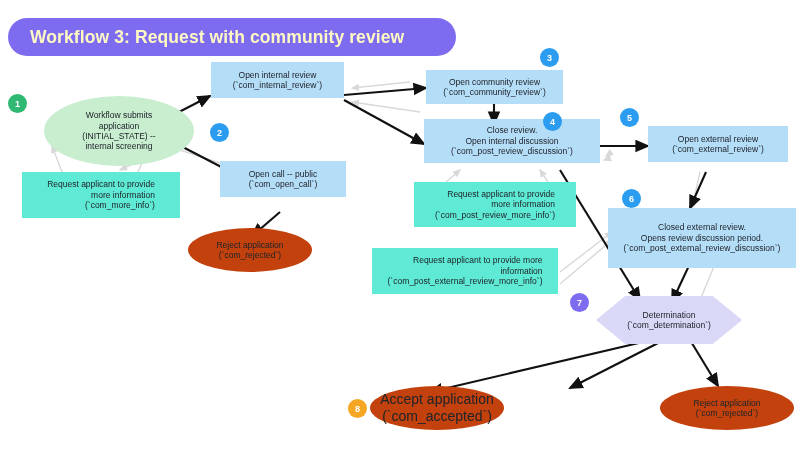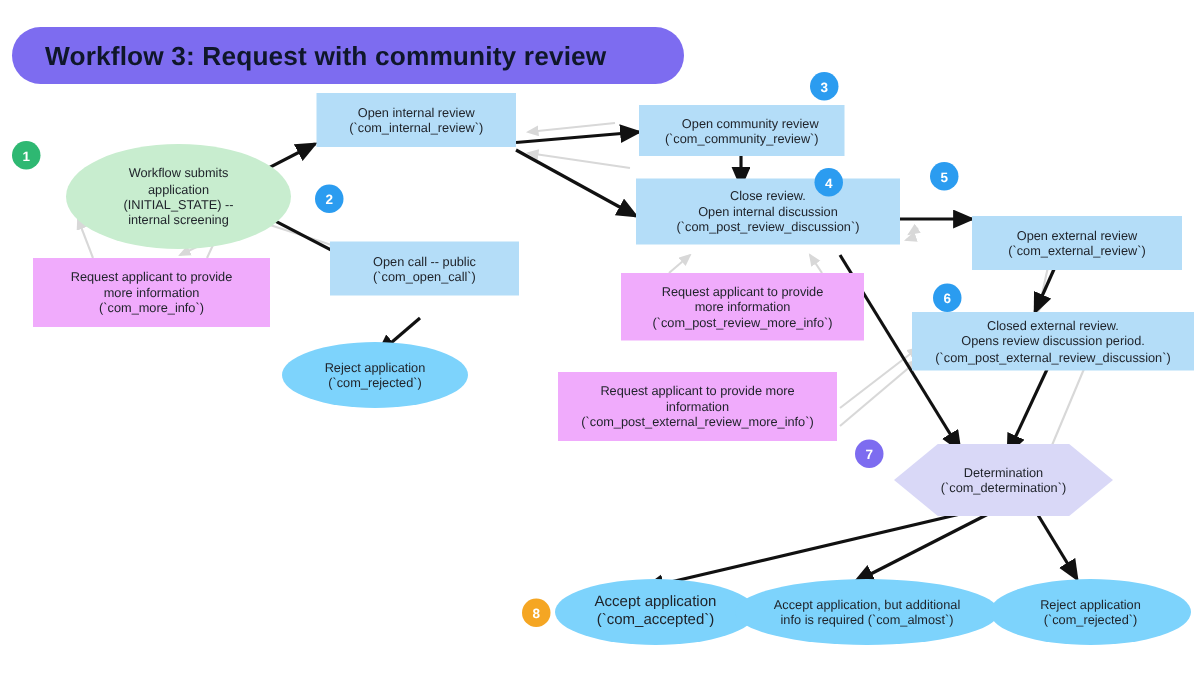--- a/index.html
+++ b/index.html
@@ -23,21 +23,21 @@
     width: 448px;
     height: 38px;
     background: #7d6cf0;
     border-radius: 19px;
     display: flex;
     align-items: center;
     padding-left: 22px;
     box-sizing: border-box;
   }
   #title-banner span {
-    color: #0f172a;
+    color: #fef9c3;
     font-size: 17.5px;
     font-weight: bold;
     letter-spacing: 0.1px;
     white-space: nowrap;
   }
   
   #edges {
     position: absolute;
     left: 0;
     top: 0;
@@ -51,27 +51,27 @@
     display: flex;
     align-items: center;
     justify-content: center;
     text-align: center;
     color: #20242b;
     line-height: 1.22;
     z-index: 3;
   }
   .node .lbl { display: block; padding: 0 3px; }
   .node.process { background: #b4ddf8; }
-  .node.gray    { background: #f0abfc; }
+  .node.gray    { background: #5eead4; text-align: right; }
   .node.ellipse-green {
     background: #c8edcf;
     border-radius: 50%;
   }
   .node.ellipse-yellow {
-    background: #7dd3fc;
+    background: #c2410c;
     border-radius: 50%;
   }
   .node.diamond {
     background: transparent;
   }
   .diamond-shape {
     position: absolute;
     left: 0; top: 0;
     width: 100%; height: 100%;
     background: #d9d8f7;
@@ -196,21 +196,21 @@
     </span>
   </div>
 
   <div class="node ellipse-yellow" style="left:188px; top:228px; width:124px; height:44px; font-size:8.5px;">
     <span class="lbl">
       <span>Reject application</span><br>
       <span>(`com_rejected`)</span>
     </span>
   </div>
 
-  <div class="node process" style="left:426px; top:70px; width:137px; height:34px; font-size:8.5px;text-align:right;">
+  <div class="node process" style="left:426px; top:70px; width:137px; height:34px; font-size:8.5px;">
     <span class="lbl">
       <span>Open community review</span><br>
       <span>(`com_community_review`)</span>
     </span>
   </div>
 
   <div class="node process" style="left:424px; top:119px; width:176px; height:44px; font-size:8.5px;">
     <span class="lbl">
       <span>Close review.</span><br>
       <span>Open internal discussion</span><br>
@@ -219,28 +219,28 @@
   </div>
 
   <div class="node gray" style="left:414px; top:182px; width:162px; height:45px; font-size:8.5px;">
     <span class="lbl">
       <span>Request applicant to provide</span><br>
       <span>more information</span><br>
       <span>(`com_post_review_more_info`)</span>
     </span>
   </div>
 
-  <div class="node process" style="left:648px; top:126px; width:140px; height:36px; font-size:8.5px;margin-top:18px;">
+  <div class="node process" style="left:648px; top:126px; width:140px; height:36px; font-size:8.5px;">
     <span class="lbl">
       <span>Open external review</span><br>
       <span>(`com_external_review`)</span>
     </span>
   </div>
 
-  <div class="node process" style="left:608px; top:208px; width:188px; height:39px; font-size:8.5px;">
+  <div class="node process" style="left:608px; top:208px; width:188px; height:60px; font-size:8.5px;">
     <span class="lbl">
       <span>Closed external review.</span><br>
       <span>Opens review discussion period.</span><br>
       <span>(`com_post_external_review_discussion`)</span>
     </span>
   </div>
 
   <div class="node gray" style="left:372px; top:248px; width:186px; height:46px; font-size:8.5px;">
     <span class="lbl">
       <span>Request applicant to provide more</span><br>
@@ -250,33 +250,27 @@
   </div>
 
   <div class="node diamond" style="left:596px; top:296px; width:146px; height:48px; font-size:8.5px;">
     <div class="diamond-shape"></div>
     <span class="lbl">
       <span>Determination</span><br>
       <span>(`com_determination`)</span>
     </span>
   </div>
 
-  <div class="node ellipse-yellow" style="left:370px; top:386px; width:134px; height:44px; font-size:10px;">
+  <div class="node ellipse-yellow" style="left:370px; top:386px; width:134px; height:44px; font-size:14px;">
     <span class="lbl">
       <span>Accept application</span><br>
       <span>(`com_accepted`)</span>
     </span>
   </div>
 
-  <div class="node ellipse-yellow" style="left:490px; top:386px; width:176px; height:44px; font-size:8.5px;">
-    <span class="lbl">
-      <span>Accept application, but additional</span><br>
-      <span>info is required (`com_almost`)</span>
-    </span>
-  </div>
 
   <div class="node ellipse-yellow" style="left:660px; top:386px; width:134px; height:44px; font-size:8.5px;">
     <span class="lbl">
       <span>Reject application</span><br>
       <span>(`com_rejected`)</span>
     </span>
   </div>
 
   <div class="badge" style="left:8px; top:94px; background:#2eb872;">1</div>
   <div class="badge" style="left:210px; top:123px; background:#2b9cf0;">2</div>

